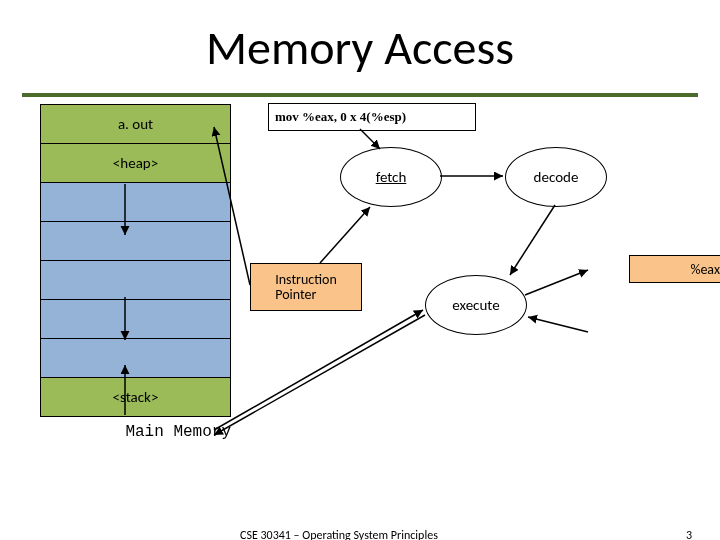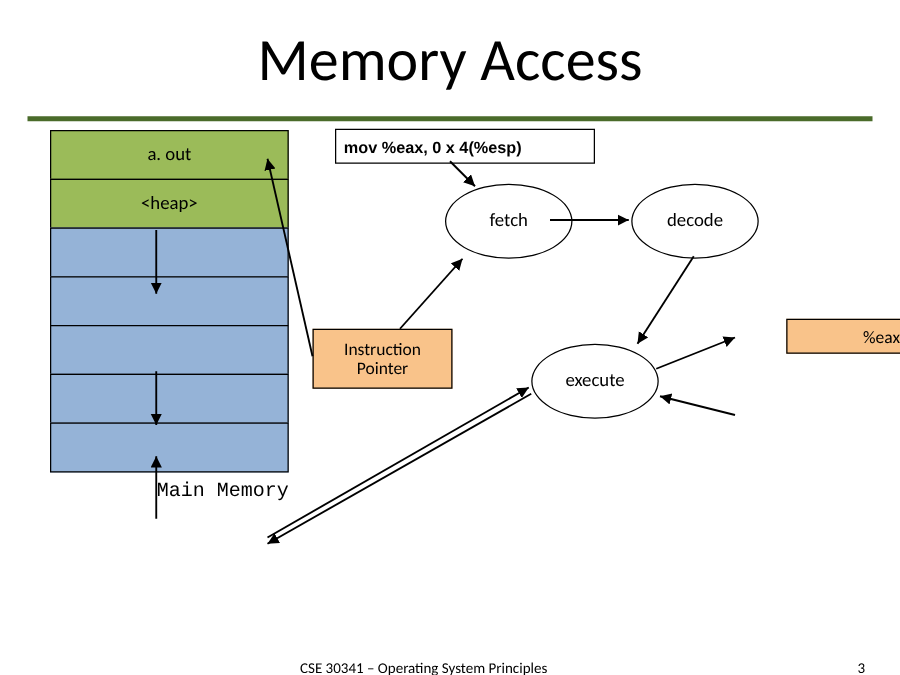--- a/index.html
+++ b/index.html
@@ -60,21 +60,21 @@
   
   .codebox {
     position: absolute;
     left: 268px; top: 18px;
     width: 200px; height: 26px;
     border: 1px solid #000;
     display: flex; align-items: center;
     padding-left: 6px;
     font-size: 13px;
     font-weight: bold;
-    font-family: Liberation Sans, sans-serif;
+    font-family: Liberation Serif, serif;
     background: #fff;
   }
   .oval {
     position: absolute;
     border: 1px solid #000;
     border-radius: 50%;
     background: #fff;
     display: flex;
     align-items: center;
     justify-content: center;
@@ -82,21 +82,21 @@
   }
   .ipbox {
     position: absolute;
     left: 250px; top: 178px;
     width: 110px; height: 46px;
     border: 1px solid #000;
     background: #f9c38a;
     display: flex;
     align-items: center;
     justify-content: center;
-    text-align: center;
+    text-align: left;
     font-size: 14px;
     line-height: 1.1;
   }
   .regbox {
     position: absolute;
     width: 90px; height: 26px;
     border: 1px solid #000;
     background: #f9c38a;
     display: flex;
     align-items: center;
@@ -132,26 +132,27 @@
 <div class="stage">
 
   <div class="memcol">
     <div class="memrow green">a. out</div>
     <div class="memrow green">&lt;heap&gt;</div>
     <div class="memrow blue"></div>
     <div class="memrow blue"></div>
     <div class="memrow blue"></div>
     <div class="memrow blue"></div>
     <div class="memrow blue"></div>
+    <div class="memrow green">&lt;stack&gt;</div>
     <div class="memlabel">Main Memory</div>
   </div>
 
   <div class="codebox">mov %eax, 0 x 4(%esp)</div>
 
-  <div class="oval" style="left:356px; top:62px; width:100px; height:58px;">fetch</div>
+  <div class="oval" style="left:340px; top:62px; width:100px; height:58px;text-decoration:underline;">fetch</div>
   <div class="oval" style="left:425px; top:190px; width:100px; height:58px;">execute</div>
   <div class="oval" style="left:505px; top:62px; width:100px; height:58px;">decode</div>
 
   <div class="ipbox">
     <div>
       <div>Instruction</div>
       <div>Pointer</div>
     </div>
   </div>
 

